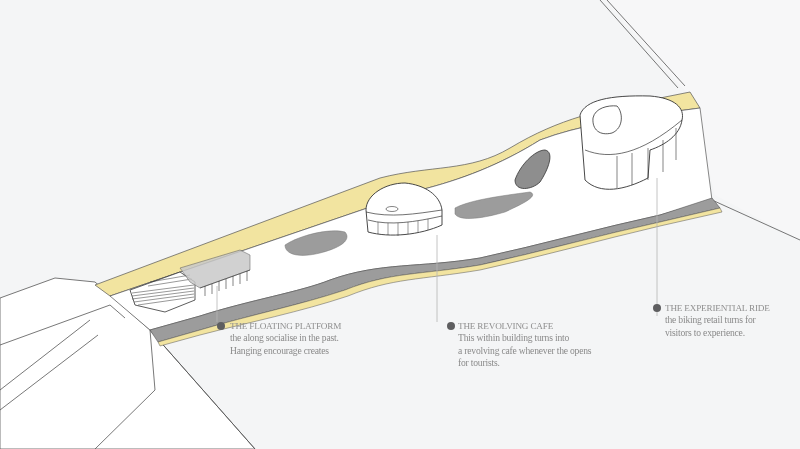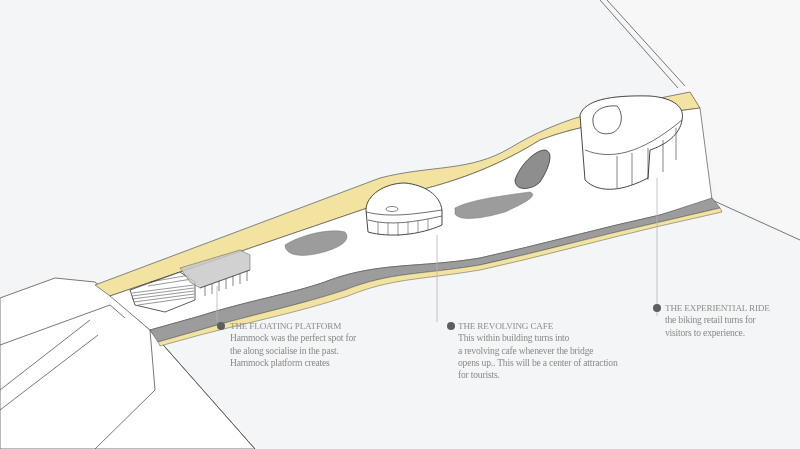--- a/index.html
+++ b/index.html
@@ -114,31 +114,29 @@
   </g>
 
   <line x1="217" y1="286" x2="217" y2="322" stroke="#b5b5b5" stroke-width="0.8"></line>
   <line x1="437" y1="235" x2="437" y2="322" stroke="#b5b5b5" stroke-width="0.8"></line>
   <line x1="657" y1="178" x2="657" y2="316" stroke="#b5b5b5" stroke-width="0.8"></line>
 </svg>
 
 <div class="annotation" style="left:230px; top:320px;">
   <span class="dot"></span>
   <span class="line title">THE FLOATING PLATFORM</span>
-  <span class="line">Hammock was the perfect spot for</span>
   <span class="line">the along socialise in the past.</span>
-  <span class="line">Hammock platform creates</span>
+  <span class="line">Hanging encourage creates</span>
 </div>
 
 <div class="annotation" style="left:446px; top:320px;margin-left:12px;">
   <span class="dot" style="left:-11px;"></span>
   <span class="line title">THE REVOLVING CAFE</span>
   <span class="line">This within building turns into</span>
-  <span class="line">a revolving cafe whenever the bridge</span>
-  <span class="line">opens up.. This will be a center of attraction</span>
+  <span class="line">a revolving cafe whenever the opens</span>
   <span class="line">for tourists.</span>
 </div>
 
 <div class="annotation" style="left:665px; top:302px;">
   <span class="dot" style="left:-12px;"></span>
   <span class="line title">THE EXPERIENTIAL RIDE</span>
   <span class="line">the biking retail turns for</span>
   <span class="line">visitors to experience.</span>
 </div>
 

